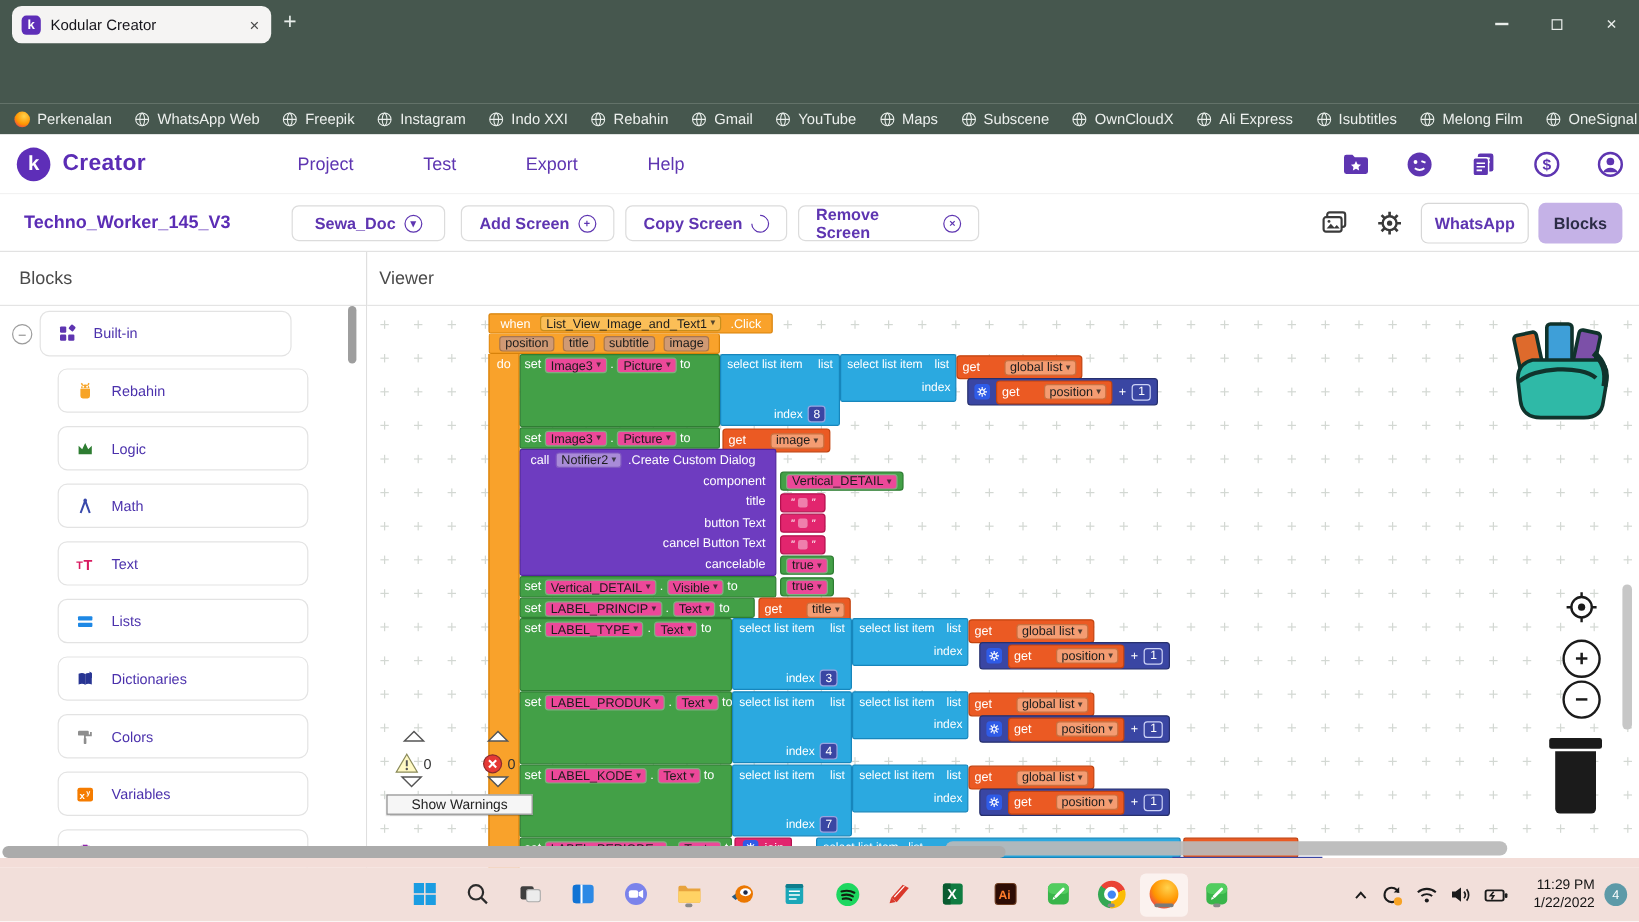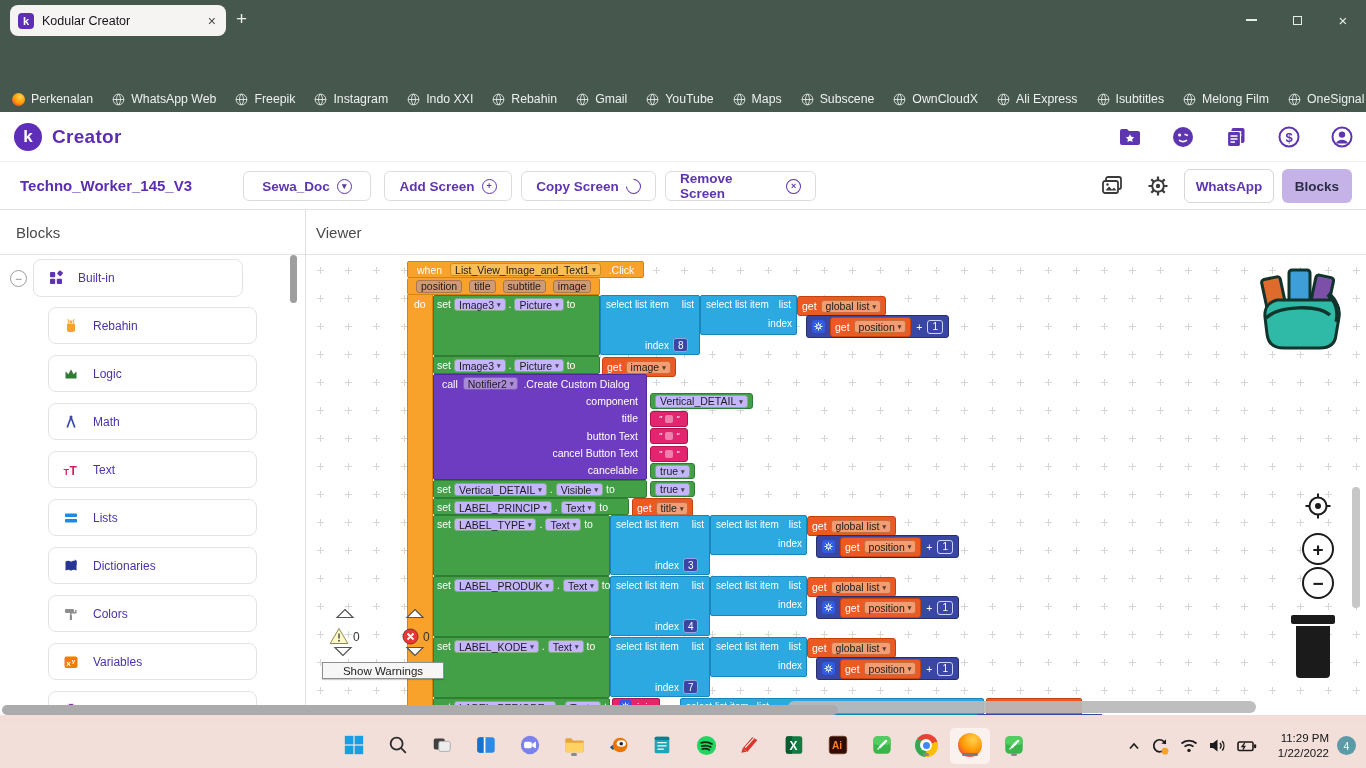--- a/index.html
+++ b/index.html
@@ -57,22 +57,22 @@
 .blk{position:absolute;display:flex;align-items:center;white-space:nowrap;font-size:10.5px;color:#fff;border-radius:2px}
 .kw{padding:0 3px}
 .chipbase{border-radius:3px;padding:0 4px;display:inline-flex;align-items:center;height:13px;font-size:10.5px;color:#1c1c1c;gap:3px}
 .dd{font-size:7px;font-style:normal;line-height:1;color:inherit;opacity:.75}
 .whenhdr{left:101px;top:6px;height:17px;background:#F9A22B;border:1px solid #D8820A;padding:0 6px;gap:5px}
 .wchip{background:#FBBE57;border:1px solid #C98F1D}
 .paramrow{left:101px;top:23px;height:17px;background:#F9A22B;border:1px solid #D8820A;border-top:none;padding:0 8px;gap:7px}
 .pchip{background:#D09A74;border:1px solid #A8764F}
 #spine{position:absolute;left:101px;top:40px;width:26px;height:428px;background:#F9A22B;border:1px solid #D8820A;border-top:none;color:#fff;font-size:10.5px;padding:3px 0 0 6px}
 .setrow{position:absolute;background:#43A047;border:1px solid #2F7D33;display:flex;align-items:flex-start;white-space:nowrap;color:#fff;font-size:10.5px;padding-top:2px;border-radius:2px}
-.grnchip{background:#c4b5fd;border:1px solid #7FAE80}
-.getblk{position:absolute;height:20px;background:#EB5A23;border:1px solid #C2430F;border-radius:3px;display:flex;align-items:center;padding:0 4px;gap:4px;color:#fff;font-size:10.5px;white-space:nowrap}
+.grnchip{background:#ec4899;border:1px solid #7FAE80}
+.getblk{position:absolute;height:20px;background:#EB5A23;border:1px solid #C2430F;border-radius:3px;display:flex;align-items:center;padding:0 4px;gap:20px;color:#fff;font-size:10.5px;white-space:nowrap}
 .gchip{background:#F49C72;border:1px solid #C96F3F}
 .inlinegb{position:static;display:inline-flex}
 .purple{position:absolute;left:127px;top:119px;width:214px;height:106px;background:#6E3CC0;border:1px solid #53269E;color:#fff;font-size:10.5px;border-radius:2px;display:grid;grid-template-rows:repeat(6,1fr)}
 .purple .prow{display:flex;align-items:center;padding:0 8px;gap:5px}
 .purple .prow.lbl{justify-content:flex-end}
 .pplchip{background:#A98BD8;border:1px solid #8059C0}
 .pinkblk{position:absolute;width:38px;height:16px;background:#E2256E;border:1px solid #B2124E;border-radius:3px;display:flex;align-items:center;justify-content:center;gap:3px;color:#fff;font-size:9px}
 .pinkblk .sq{width:8px;height:8px;border-radius:2px;background:#EF7FAC;display:inline-block}
 .trueblk{position:absolute;height:16px;background:#43A047;border:1px solid #2F7D33;border-radius:3px;display:flex;align-items:center;padding:0 4px}
 .nest{position:absolute;width:356px;height:61px}
@@ -362,20 +362,26 @@
         </span>
         <span>OneSignal</span>
       </span>
     </span>
 
 </div>
 
 <div id="kheader">
   <div id="klogo">k</div>
   <div id="kbrand">Creator</div>
+  <nav id="kmenu">
+      <span class="mi">Project</span>
+      <span class="mi">Test</span>
+      <span class="mi">Export</span>
+      <span class="mi">Help</span>
+    </nav>
   <div id="kicons">
     <span>
         <svg width="24" height="24" viewBox="0 0 24 24">
           <path d="M2 6a2 2 0 0 1 2-2h5l2 2h9a2 2 0 0 1 2 2v10a2 2 0 0 1-2 2H4a2 2 0 0 1-2-2z" fill="#5E35B1"></path>
           <path d="M12 9.2l1.3 2.6 2.9.4-2.1 2 .5 2.9-2.6-1.4-2.6 1.4.5-2.9-2.1-2 2.9-.4z" fill="#fff"></path>
         </svg>
       </span>
     <span>
         <svg width="24" height="24" viewBox="0 0 24 24">
           <circle cx="12" cy="12" r="10" fill="#5E35B1"></circle>

